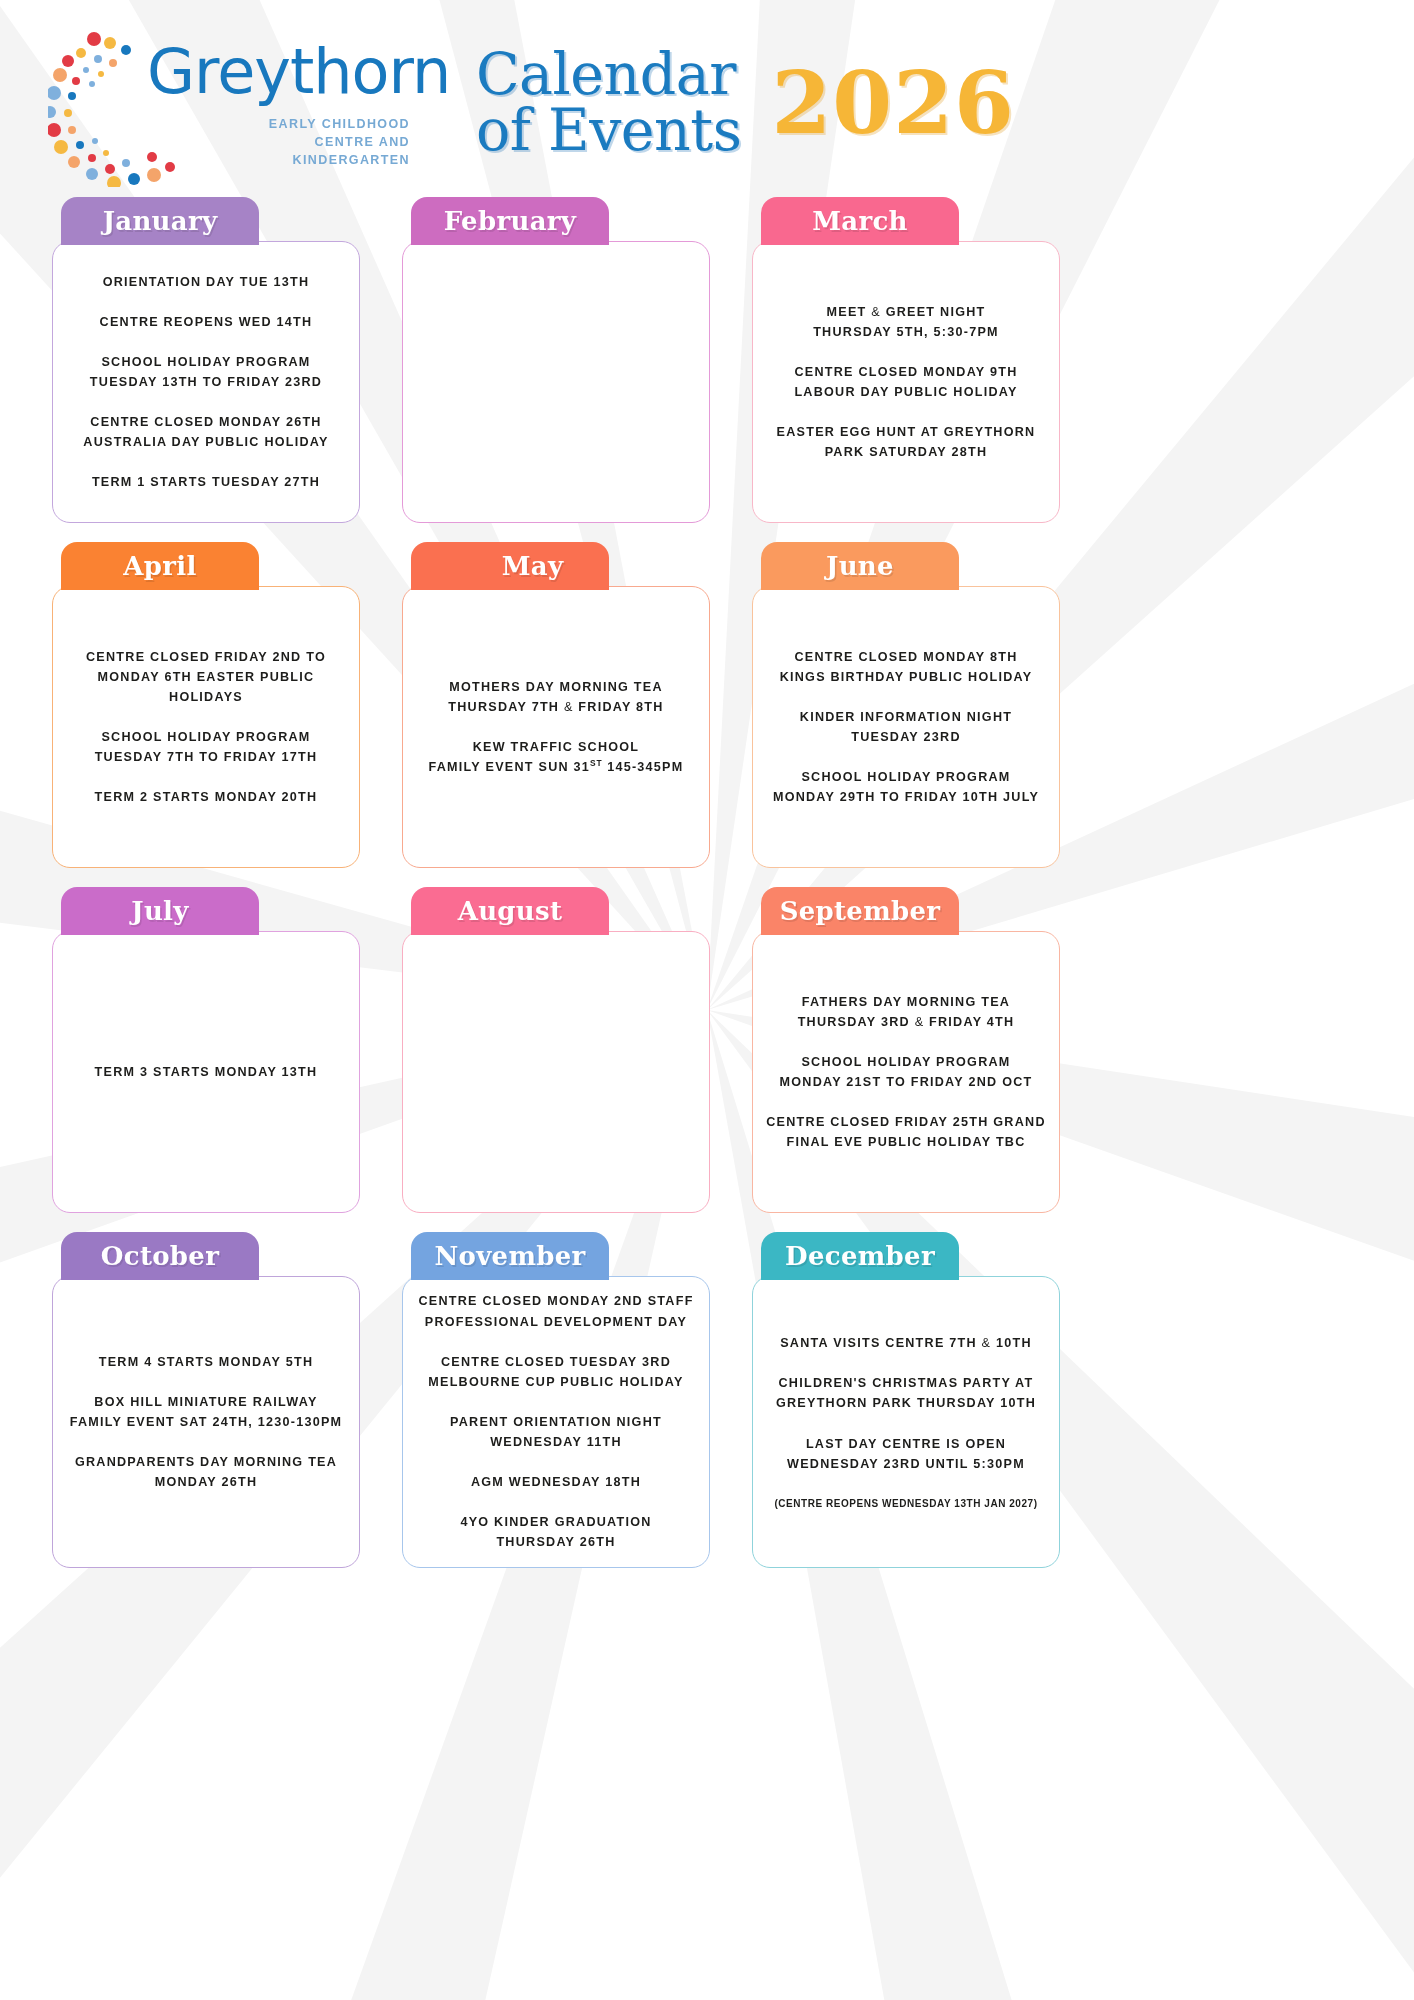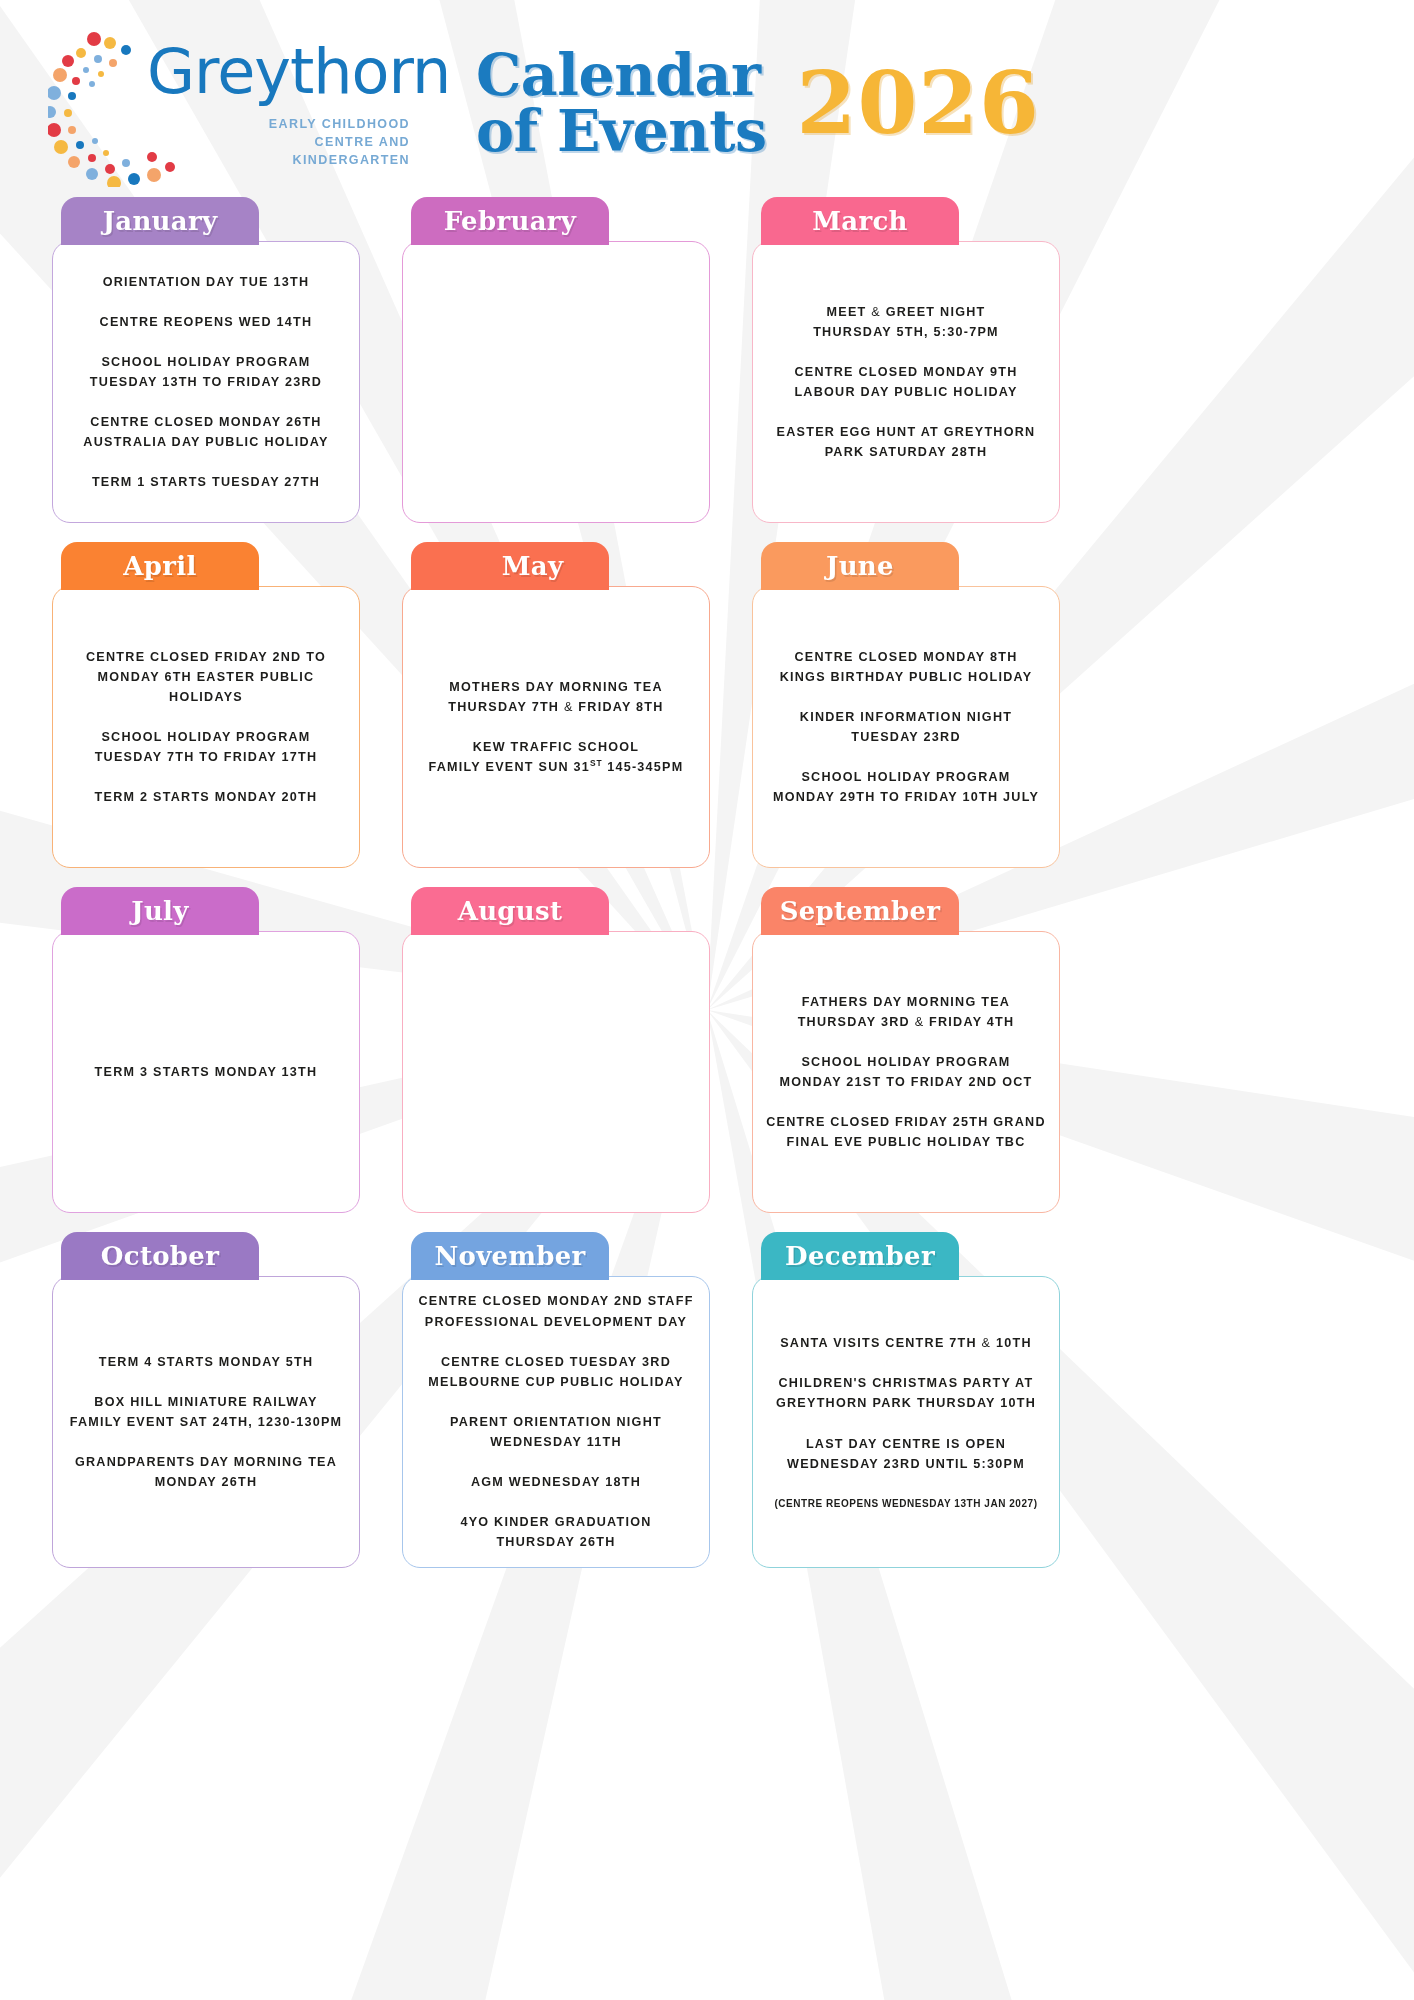--- a/index.html
+++ b/index.html
@@ -80,21 +80,21 @@
   }
 
   .title-wrap {
     display: flex;
     align-items: center;
     margin-left: 14px;
   }
 
   .cal-title {
     font-family: "DejaVu Serif", serif;
-    font-weight: 700;
+    font-weight: 400;
     font-size: 57px;
     line-height: 0.98;
     color: #1b7bc0;
     letter-spacing: -0.5px;
     text-shadow: 2px 2px 0 rgba(60,130,190,0.32);
     white-space: pre-line;
   }
 
   .cal-year {
     font-family: "DejaVu Serif", serif;

